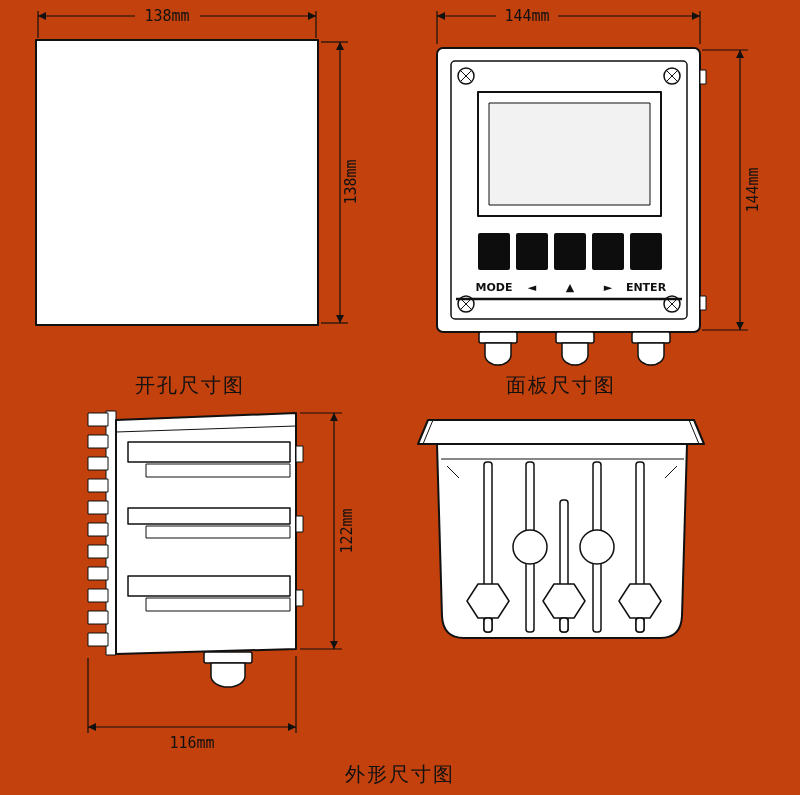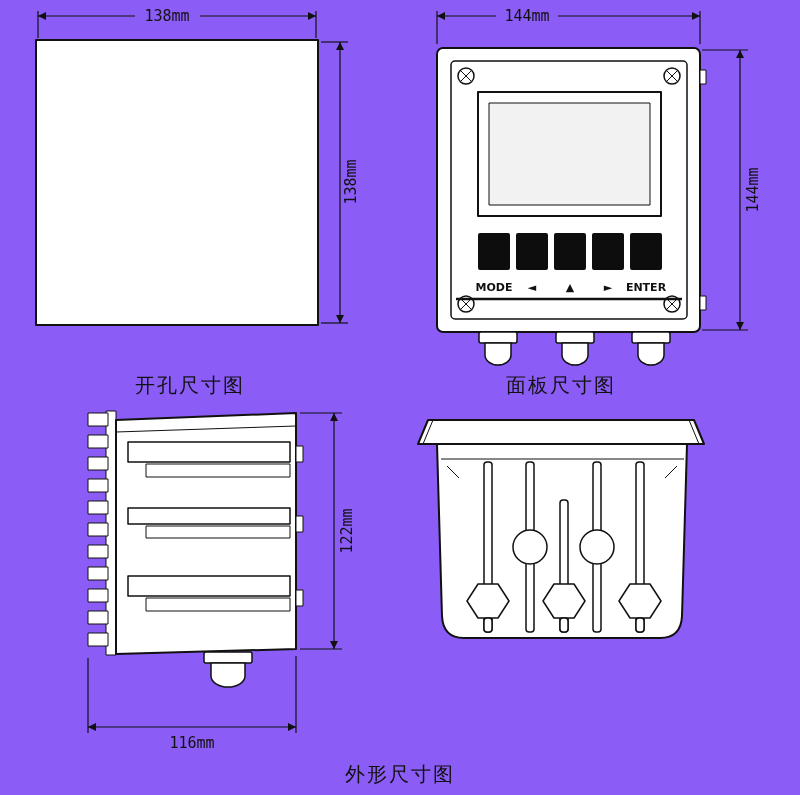--- a/index.html
+++ b/index.html
@@ -7,21 +7,21 @@
     padding: 0;
     background: #ffffff;
     width: 800px;
     height: 795px;
     font-family: "Liberation Sans", sans-serif;
   }
   .canvas {
     position: relative;
     width: 800px;
     height: 795px;
-    background: #8b5cf6;
+    background: #c2410c;
     overflow: hidden;
   }
   svg { display: block; }
   .st2  { stroke: #111; stroke-width: 2;   stroke-linejoin: round; }
   .st15 { stroke: #111; stroke-width: 1.5; stroke-linejoin: round; }
   .st1  { stroke: #111; stroke-width: 1;   stroke-linejoin: round; }
   .dim  { stroke: #111; stroke-width: 1.2; }
   .thick{ stroke: #111; stroke-width: 2.5; }
   .dim-text {
     font-family: "DejaVu Sans Mono", monospace;

